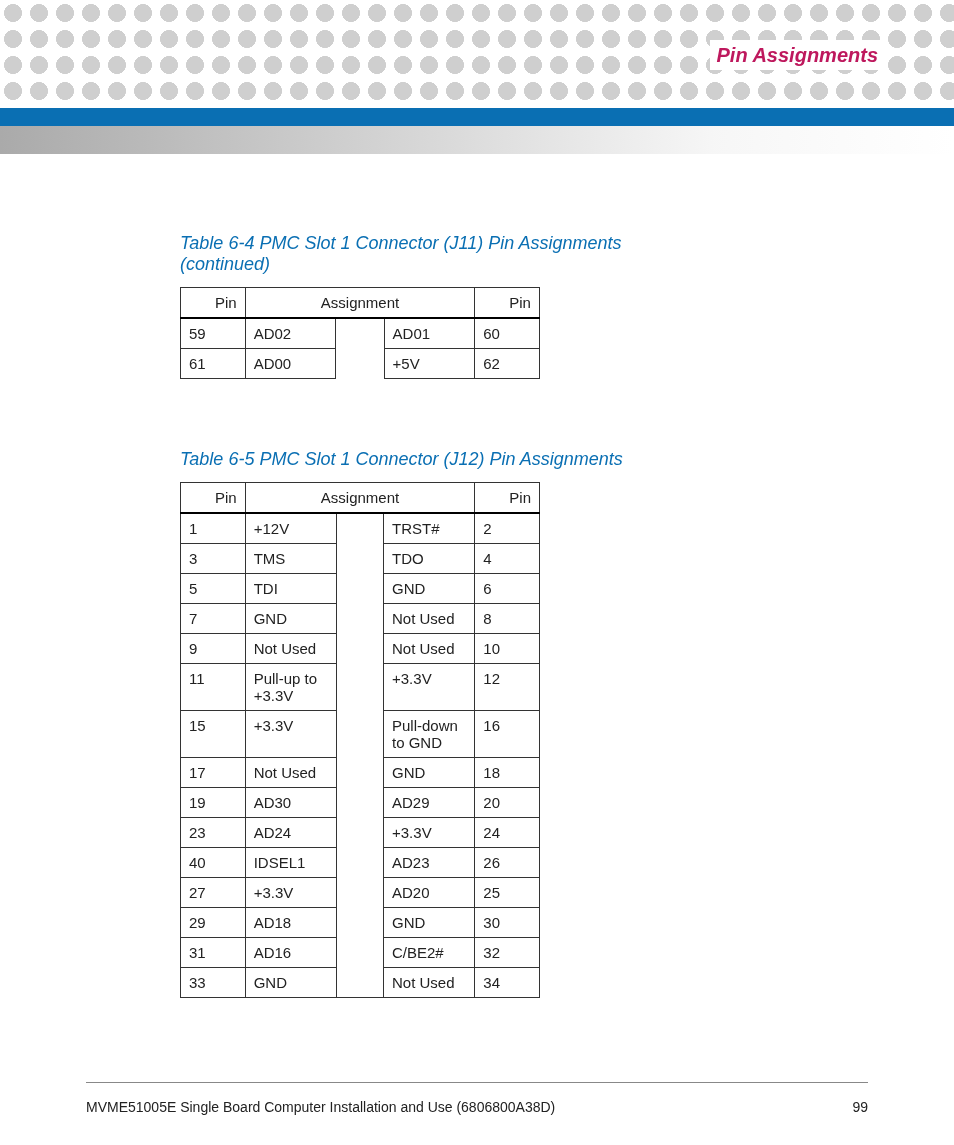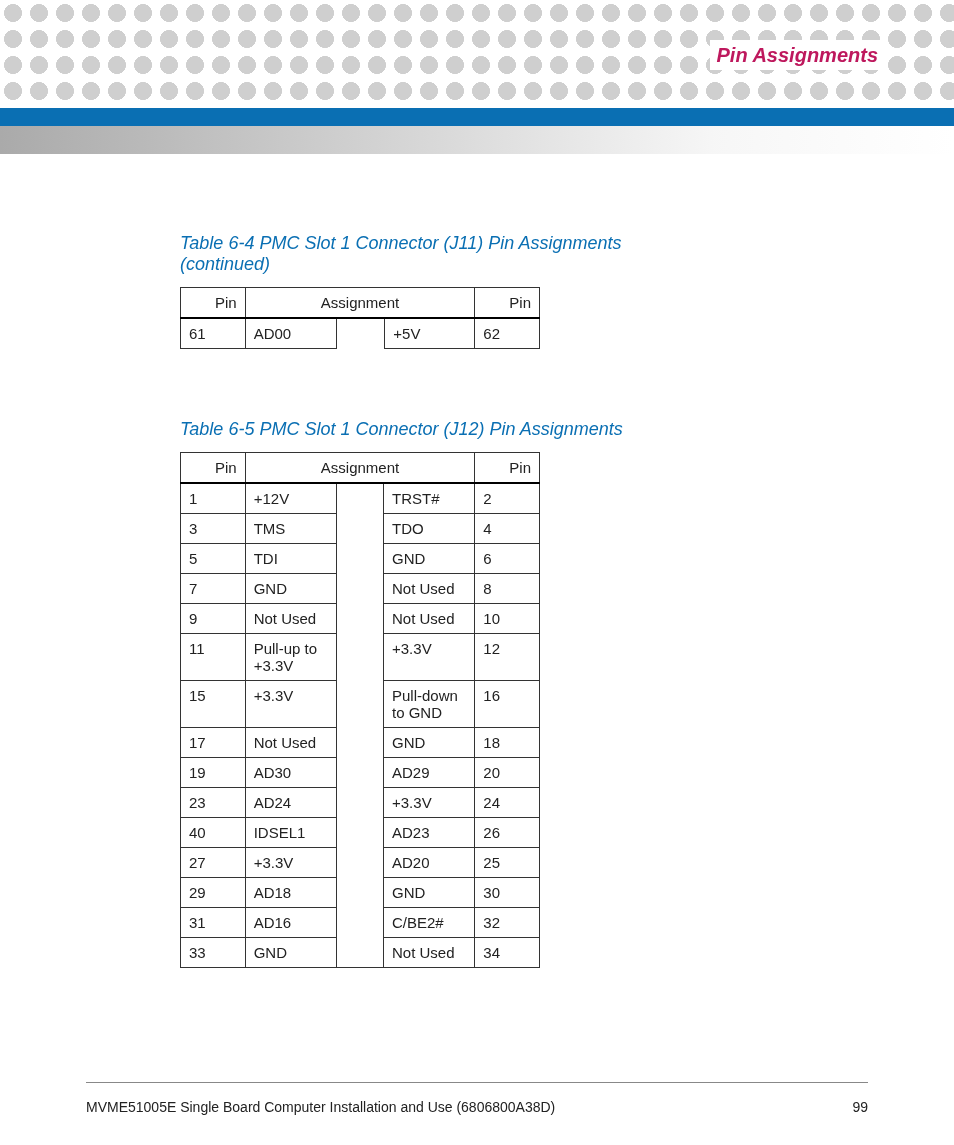--- a/index.html
+++ b/index.html
@@ -138,20 +138,27 @@
     <table class="pin-table">
       <thead>
         <tr>
           <th class="pin-head col-pin">Pin</th>
           <th class="assign-head" colspan="3">Assignment</th>
           <th class="pin-head col-pin">Pin</th>
         </tr>
       </thead>
       <tbody id="tbody-0">
           <tr>
+            <td class="col-pin">59</td>
+            <td class="col-assign-left">AD02</td>
+            <td class="mid-cell col-assign-mid first"></td>
+            <td class="col-assign-right">AD01</td>
+            <td class="col-pin">60</td>
+          </tr>
+          <tr>
             <td class="col-pin">61</td>
             <td class="col-assign-left">AD00</td>
             <td class="mid-cell col-assign-mid"></td>
             <td class="col-assign-right">+5V</td>
             <td class="col-pin">62</td>
           </tr>
         </tbody>
     </table>
 
     <div class="spacer"></div>

